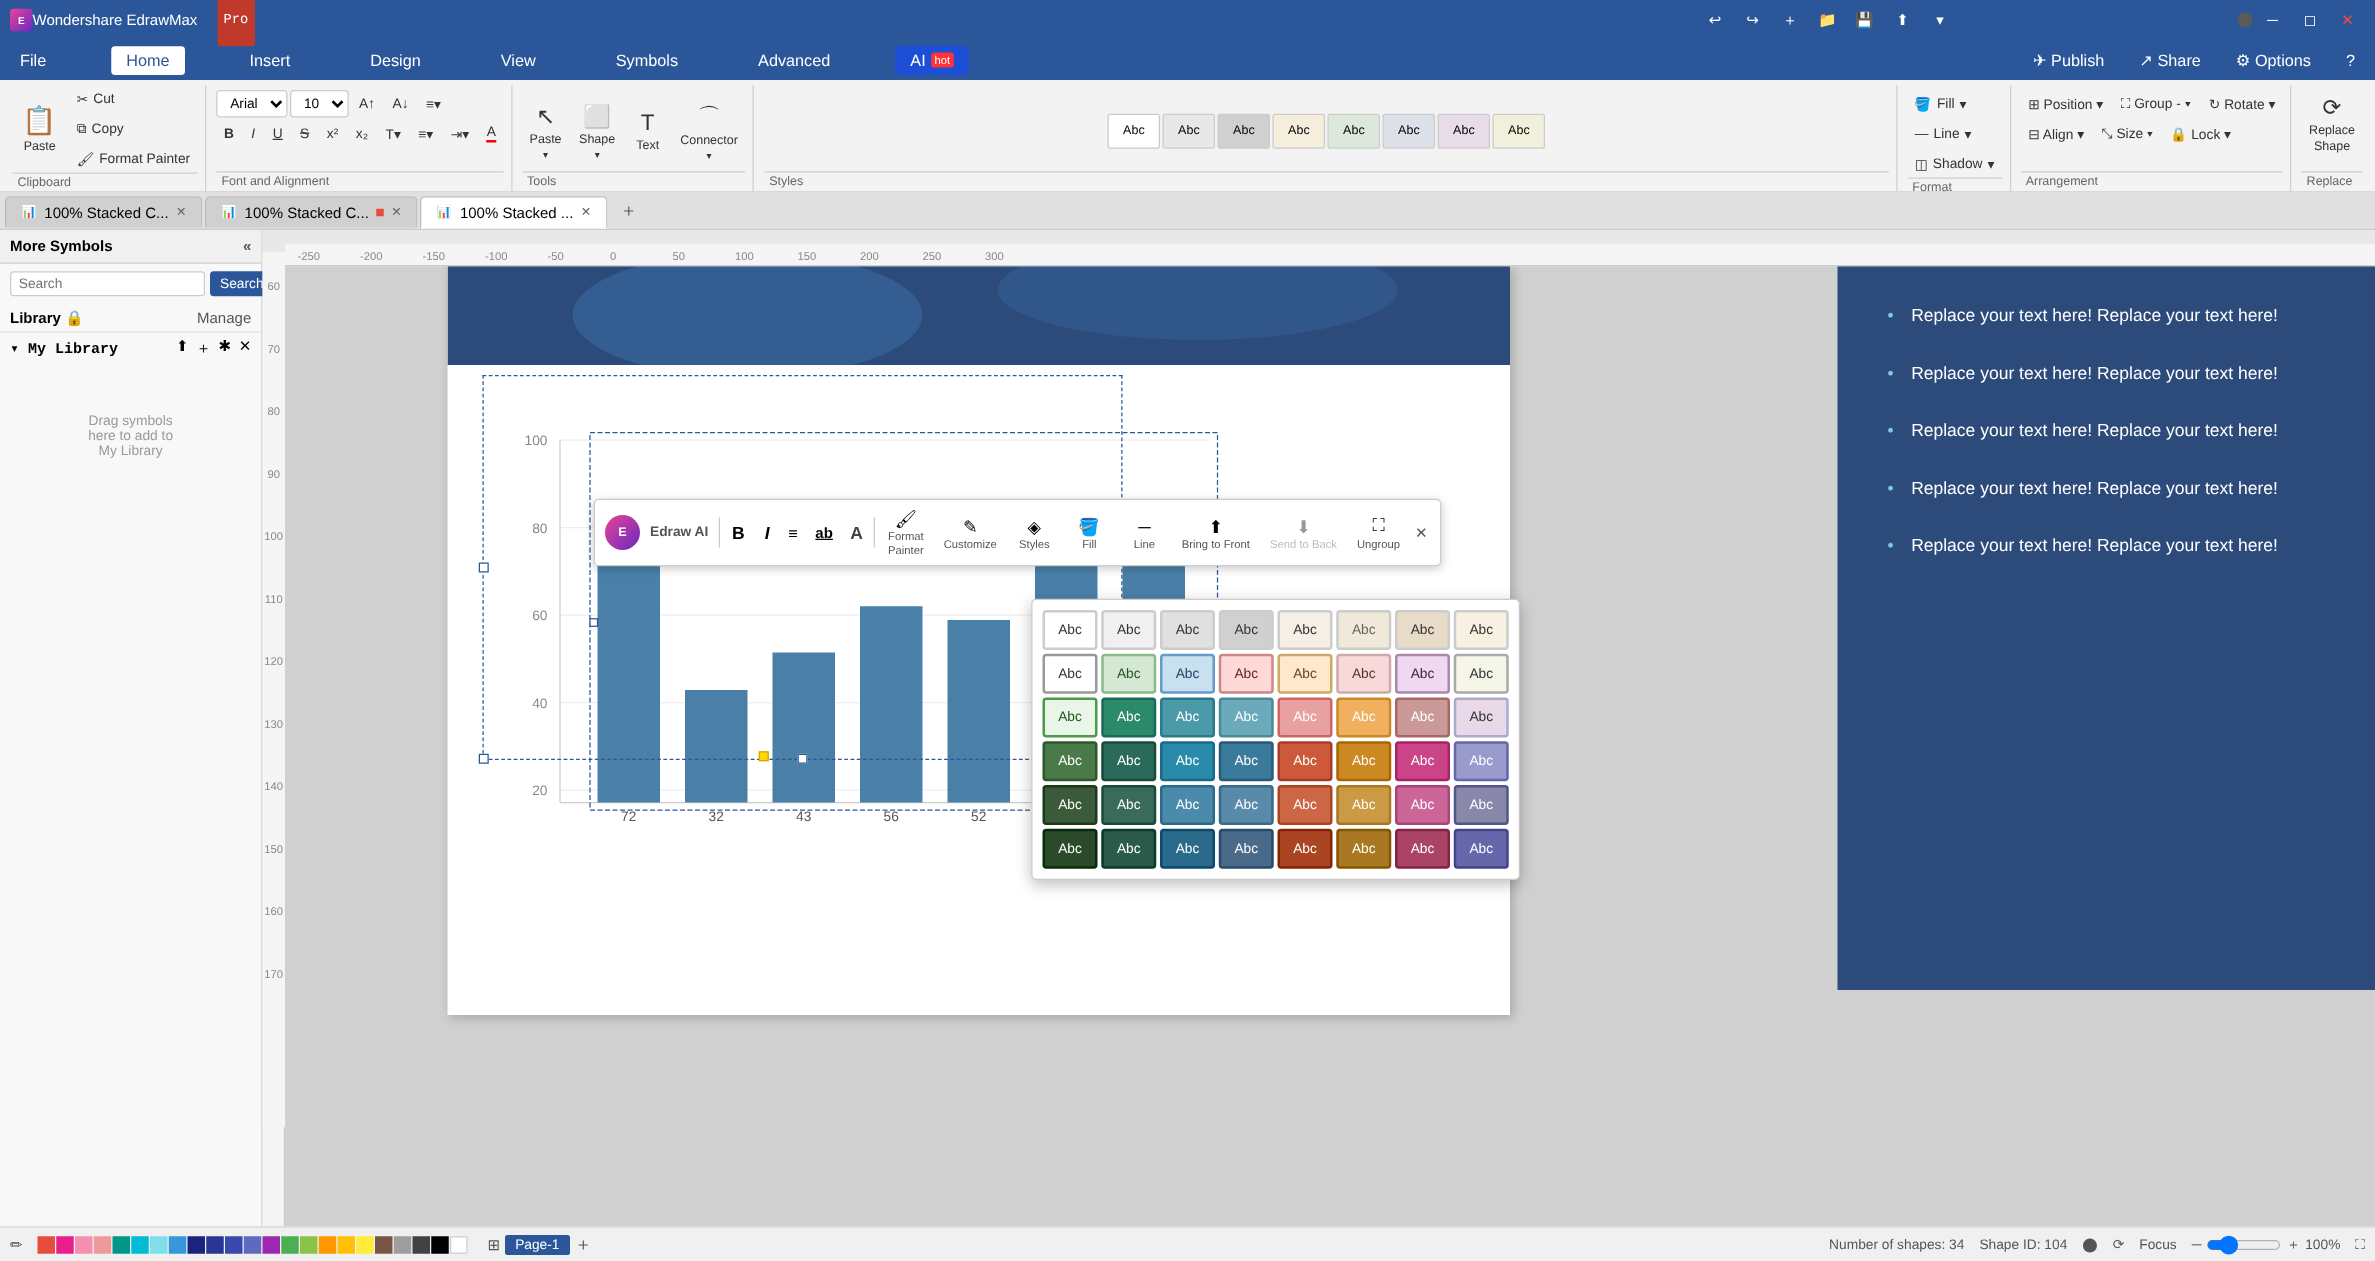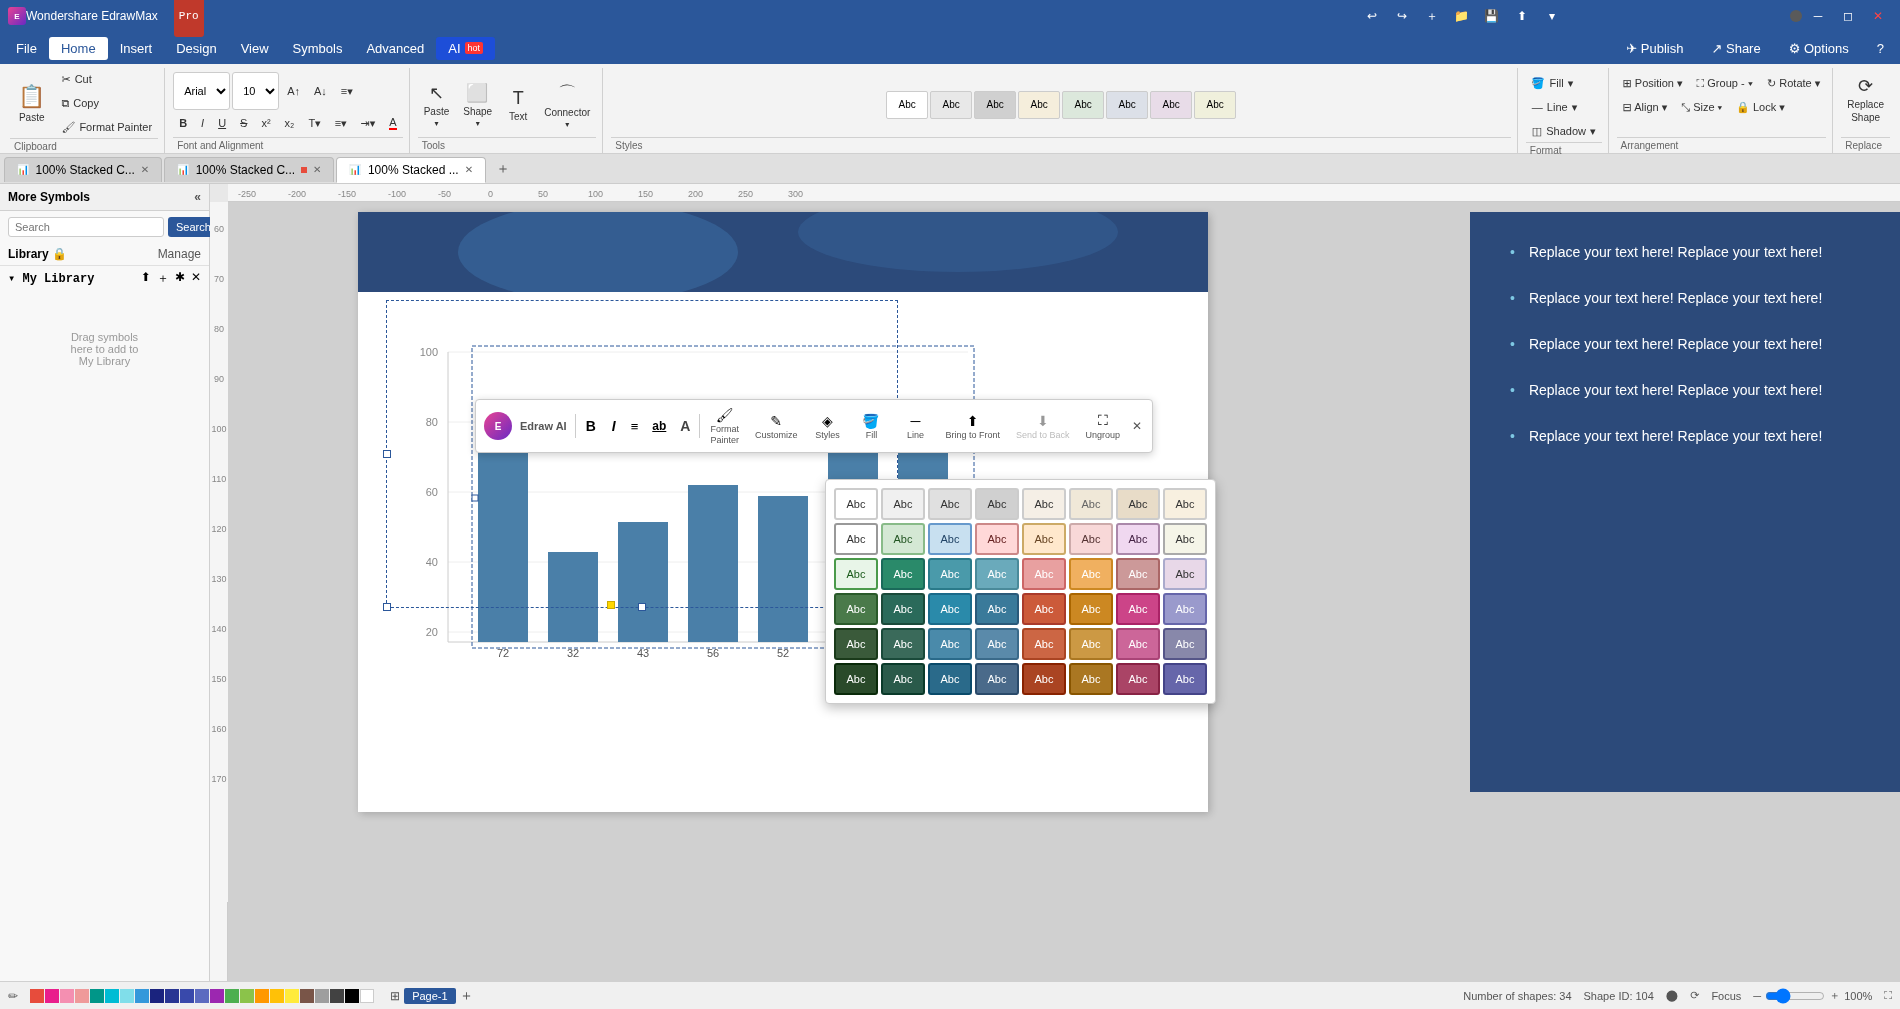--- a/index.html
+++ b/index.html
@@ -17,20 +17,21 @@
     .title-ctrl { width: 28px; height: 28px; display: flex; align-items: center; justify-content: center; cursor: pointer; border-radius: 2px; }
 
     
     .menu-bar {
       height: 32px;
       background: #2b579a;
       display: flex;
       align-items: center;
       padding: 0 4px;
       color: white;
+      gap: 40px;
     }
     .menu-item {
       padding: 4px 12px;
       cursor: pointer;
       border-radius: 3px;
       font-size: 13px;
     }
     .menu-item.active { background: white; color: #2b579a; }
     .menu-item-ai { background: #1d4ed8; color: white; border-radius: 3px; display: flex; align-items: center; gap: 4px; }
     .hot-badge { background: #ff3333; color: white; font-size: 9px; border-radius: 2px; padding: 1px 3px; }
@@ -94,21 +95,21 @@
     .ribbon-dropdown {
       display: flex;
       align-items: center;
       padding: 2px 6px;
       cursor: pointer;
       border: 1px solid #ccc;
       border-radius: 3px;
       background: white;
       font-size: 11px;
       gap: 4px;
-      height: 38px;
+      height: 22px;
     }
     .ribbon-btn-large {
       display: flex;
       flex-direction: column;
       align-items: center;
       justify-content: center;
       padding: 4px 8px;
       cursor: pointer;
       border-radius: 3px;
       font-size: 10px;
@@ -585,21 +586,21 @@
     </div>
     <div class="drag-hint">
       <div>Drag symbols</div>
       <div>here to add to</div>
       <div>My Library</div>
     </div>
   </div>
 
   <div class="canvas-area" style="position:relative;">
 
-    <div class="ruler-h" style="position:absolute;top:0;left:18px;right:0;z-index:10;">
+    <div class="ruler-h" style="position:absolute;top:11px;left:18px;right:0;z-index:10;">
       <svg width="100%" height="18">
         <rect width="100%" height="18" fill="#f5f5f5"></rect>
         <text x="10" y="13" font-size="9" fill="#888">-250</text>
         <text x="60" y="13" font-size="9" fill="#888">-200</text>
         <text x="110" y="13" font-size="9" fill="#888">-150</text>
         <text x="160" y="13" font-size="9" fill="#888">-100</text>
         <text x="210" y="13" font-size="9" fill="#888">-50</text>
         <text x="260" y="13" font-size="9" fill="#888">0</text>
         <text x="310" y="13" font-size="9" fill="#888">50</text>
         <text x="360" y="13" font-size="9" fill="#888">100</text>

